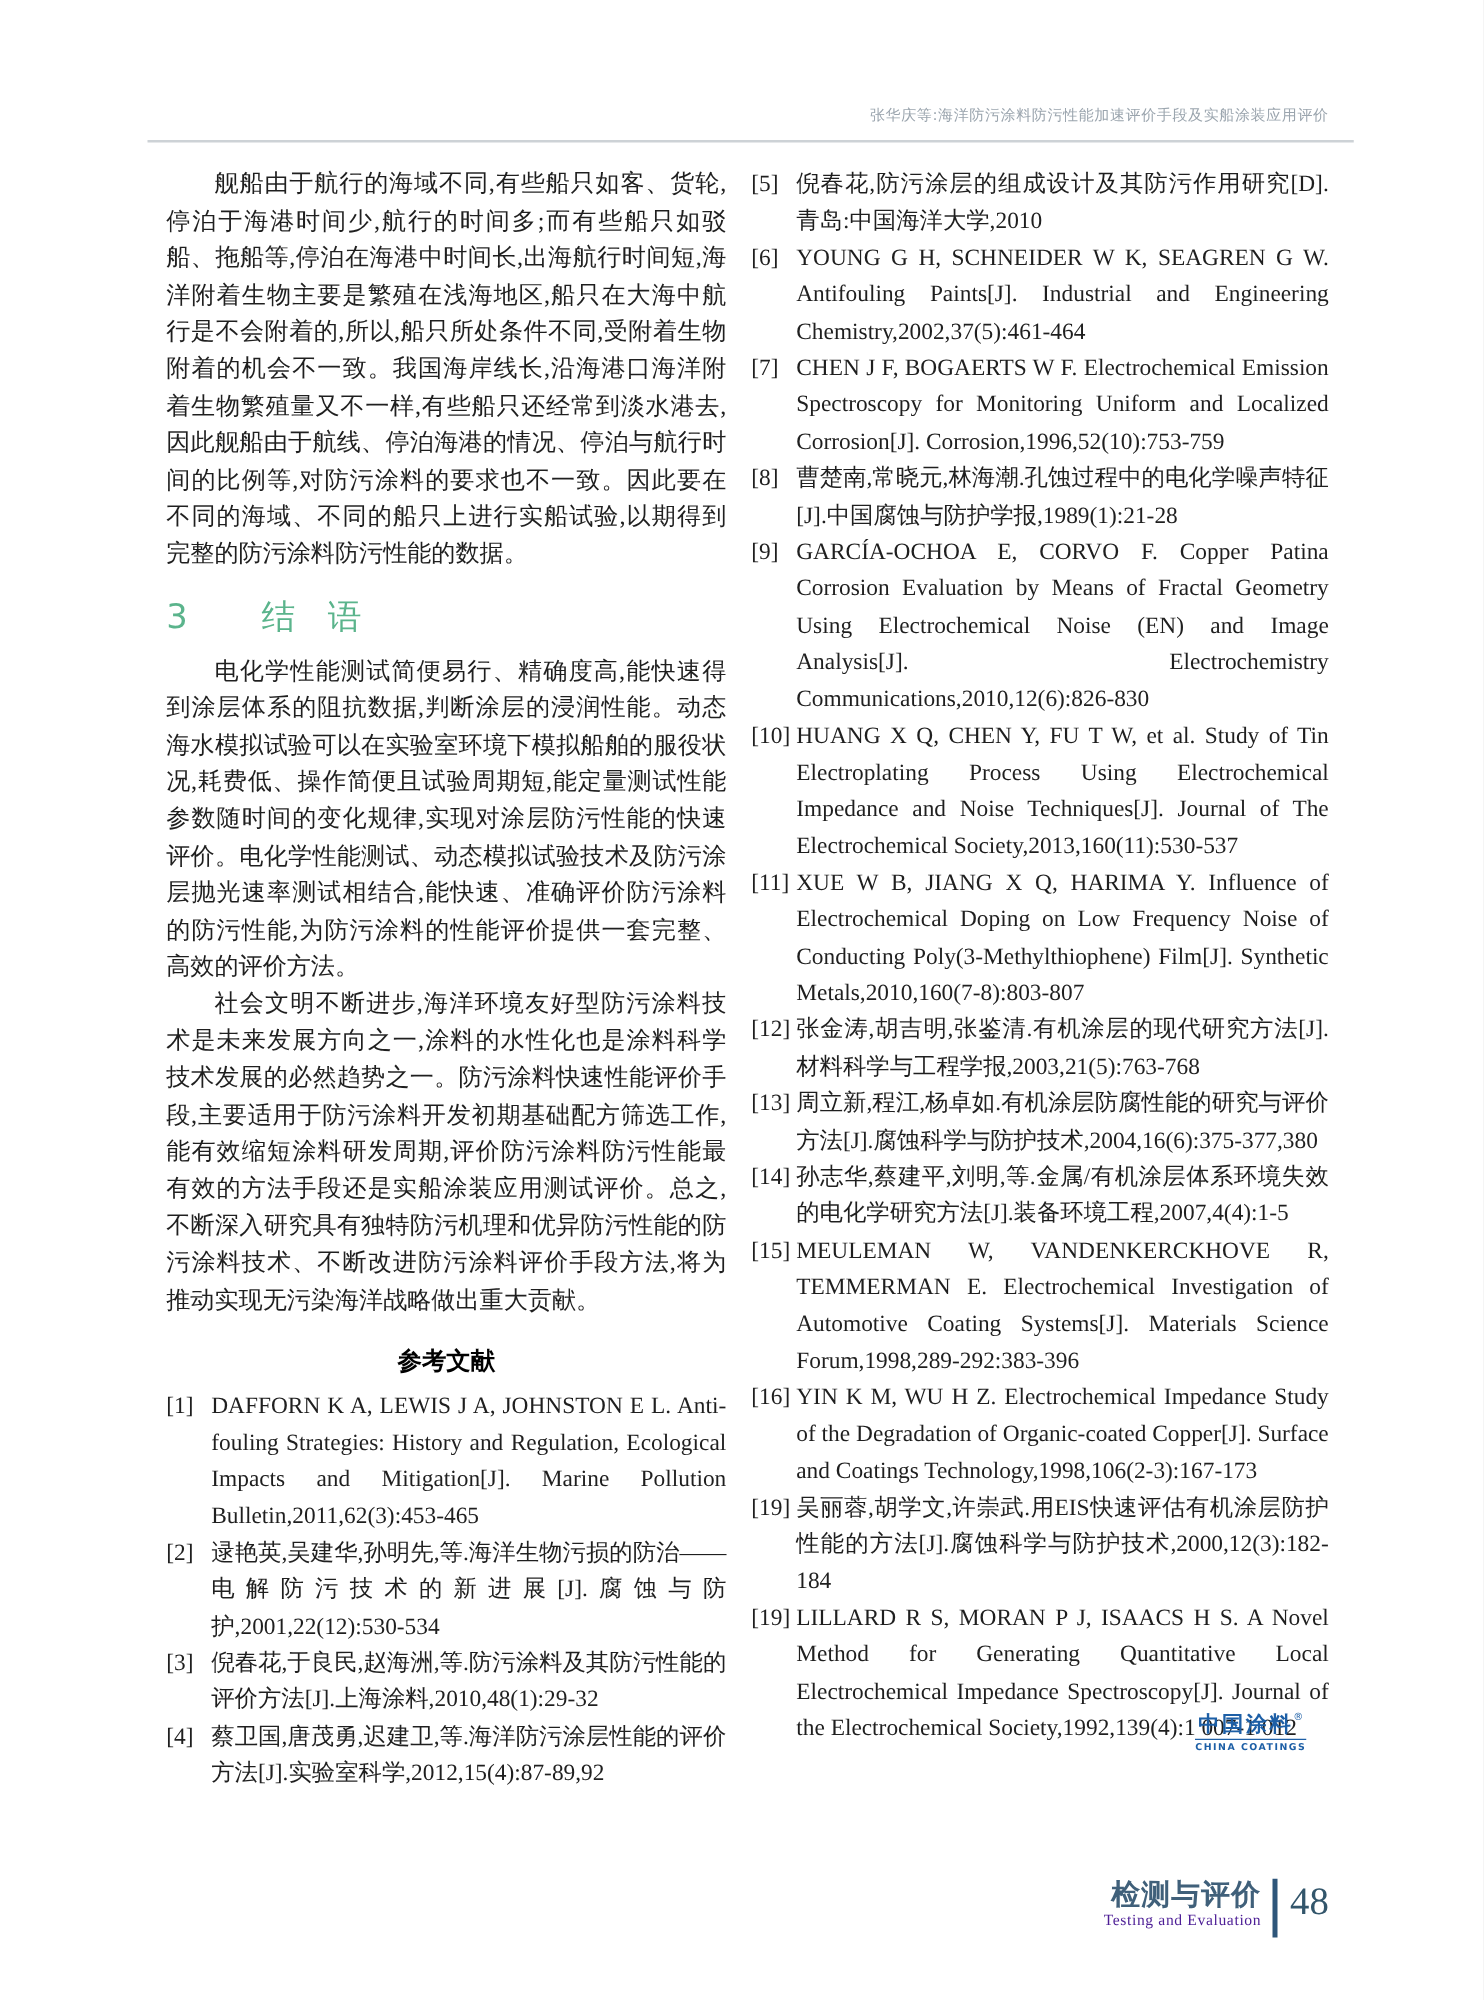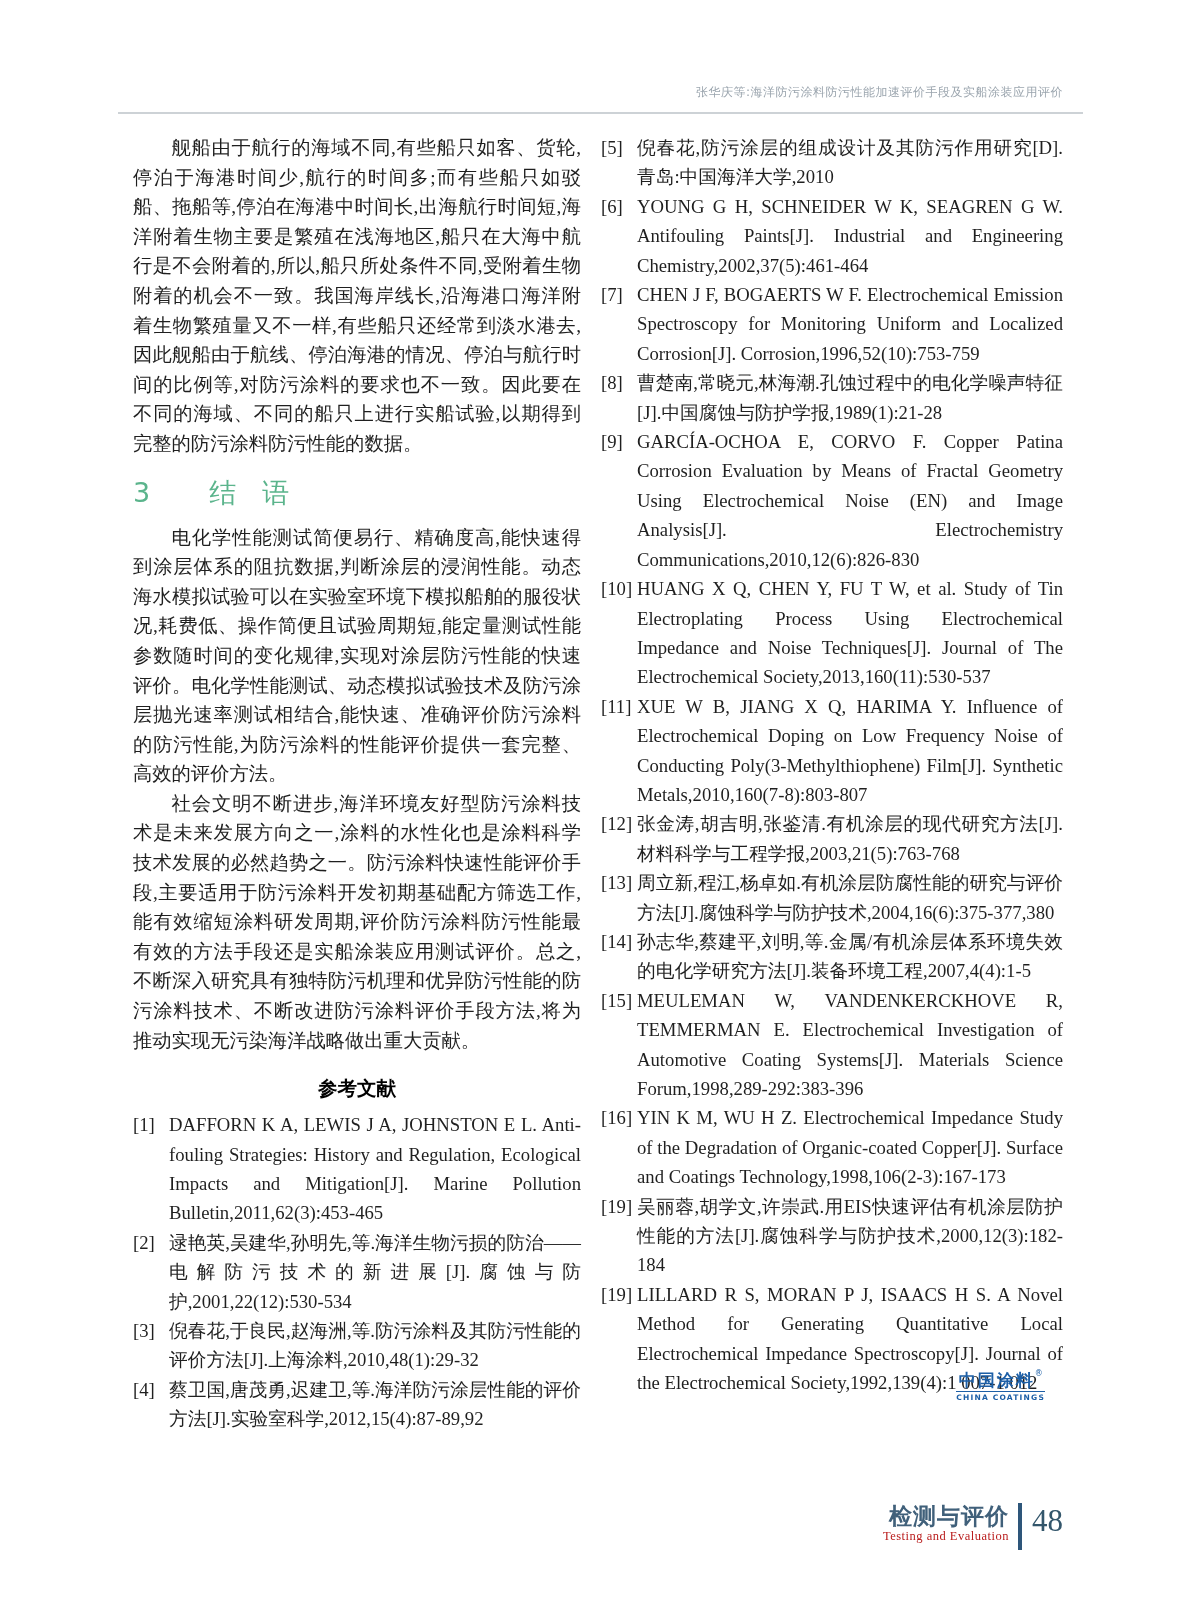--- a/index.html
+++ b/index.html
@@ -72,21 +72,21 @@
     display:flex;align-items:flex-start;
     color:#40607a;
   }
   .footer-text{text-align:right;}
   .footer-cn{
     font-family:"DejaVu Sans","Liberation Sans",sans-serif;
     font-size:23px;font-weight:bold;letter-spacing:1px;line-height:1.15;
   }
   .footer-en{
     font-family:"Liberation Serif","DejaVu Serif",serif;
-    font-size:12.5px;letter-spacing:.5px;line-height:1.2;color:#b91c1c;
+    font-size:12.5px;letter-spacing:.5px;line-height:1.2;color:#4c1d95;
   }
   .footer-bar{
     width:4px;height:47px;background:#2e567a;
     margin-left:9px;margin-right:10px;
   }
   .footer-page{
     font-family:"Liberation Serif","DejaVu Serif",serif;
     font-size:31px;color:#33566b;
   }
 </style>

